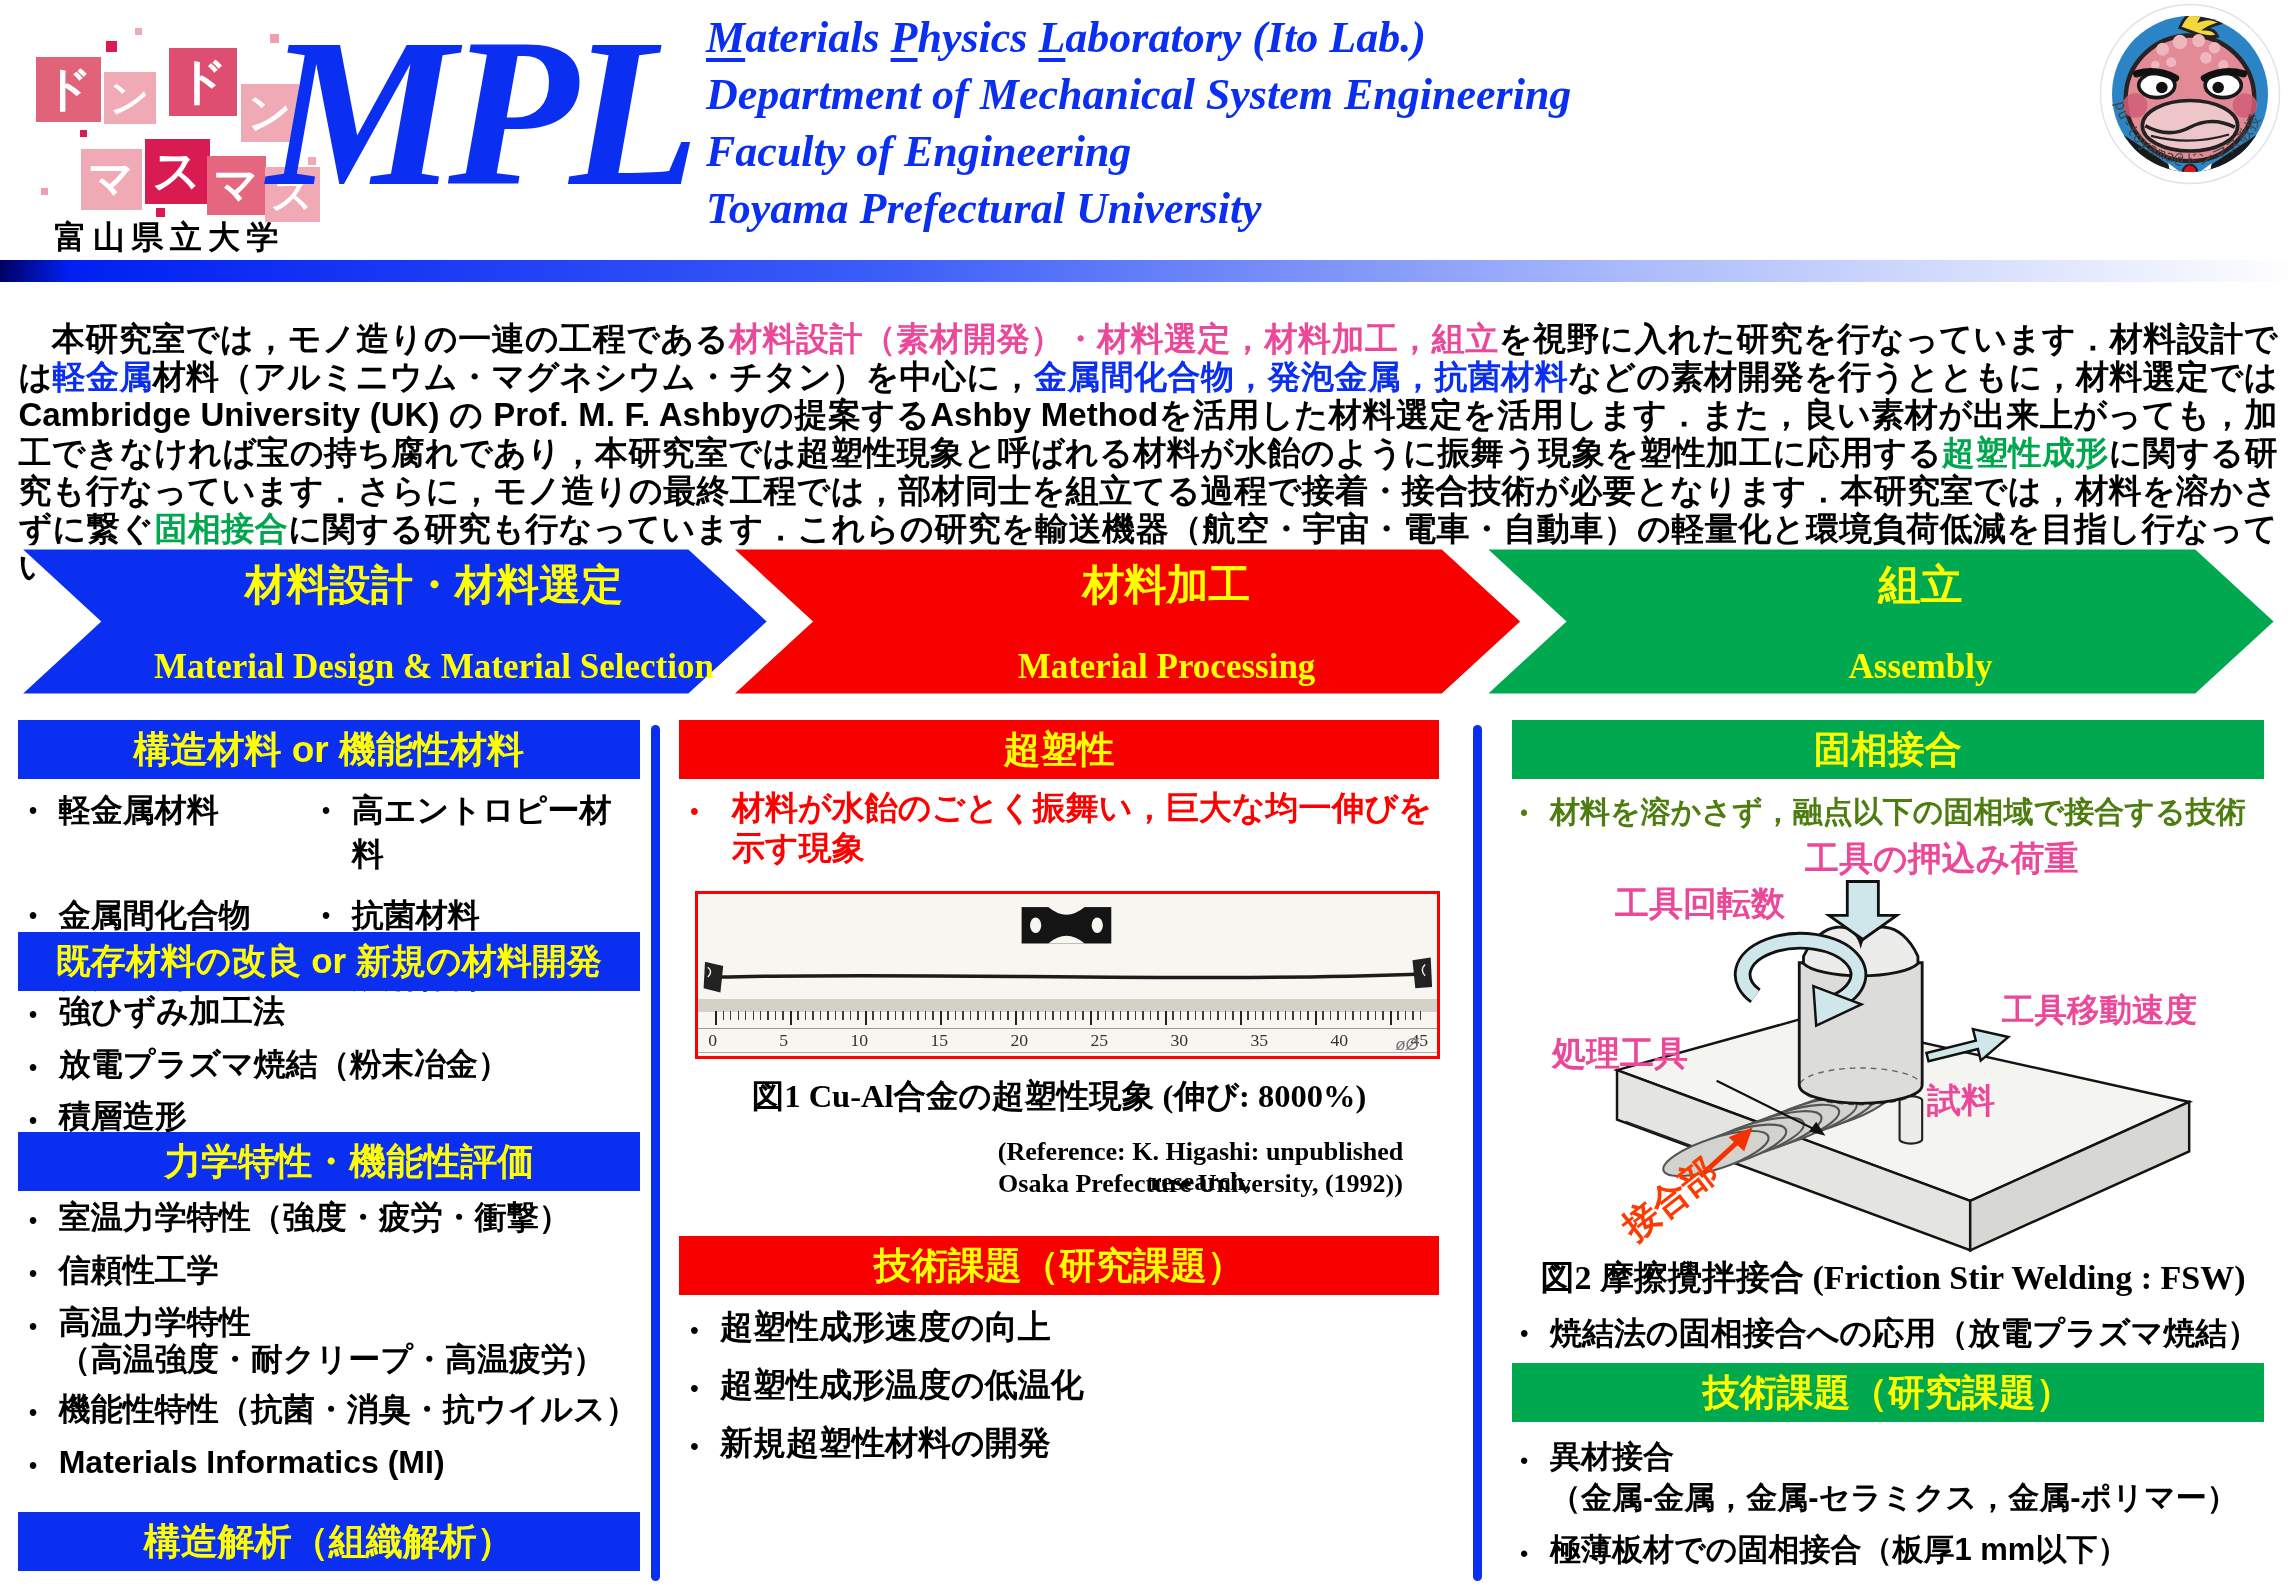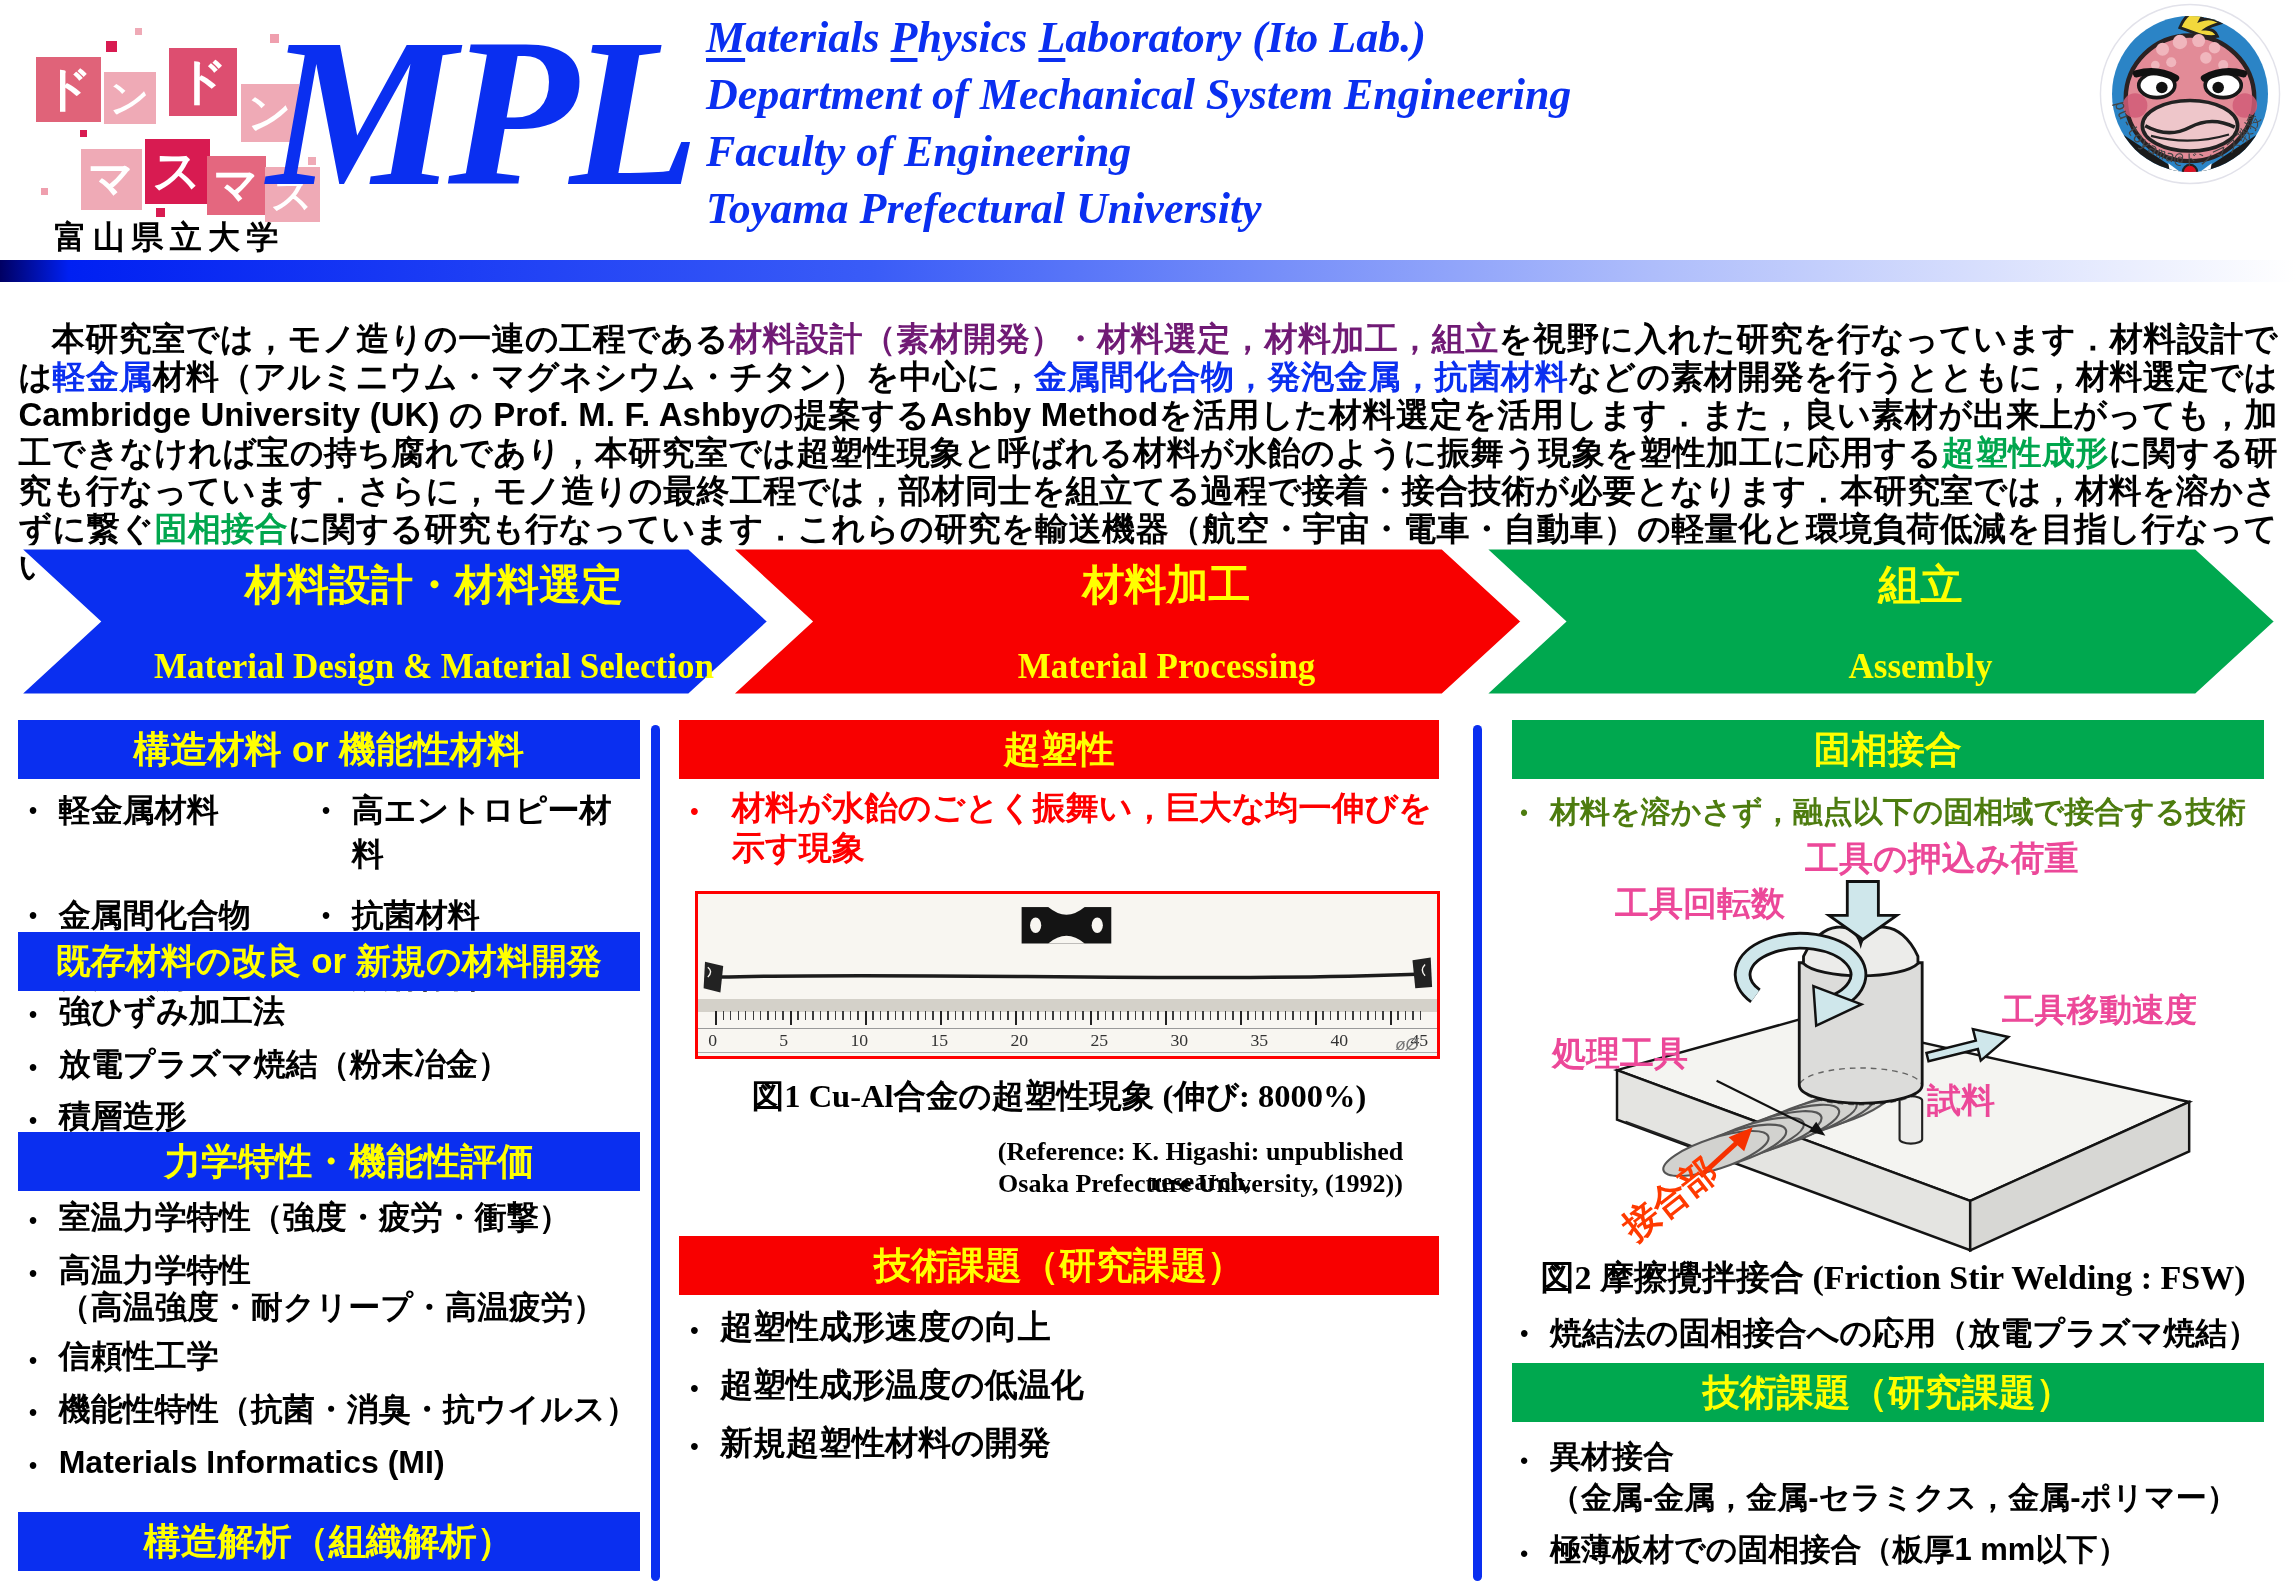--- a/index.html
+++ b/index.html
@@ -22,21 +22,21 @@
   #lablines{left:706px;top:8.5px;width:1363px;font-family:"Liberation Serif",serif;
        font-style:italic;font-weight:bold;font-size:44px;line-height:57px;color:var(--blue);}
   #lablines .ul{text-decoration:underline;text-decoration-thickness:4.2px;text-underline-offset:6.4px;}
   #mascot{left:2099px;top:2.8px;width:182px;height:182px;}
   #gradbar{left:0;top:260px;width:2295px;height:22px;
        background:linear-gradient(90deg,#000063 0%,#0020f2 3%,#3a5cf7 38%,#aebdfb 72%,#ffffff 100%);}
 
   
   #intro{left:18.4px;top:287px;width:2259px;font-size:33px;font-weight:bold;line-height:38px;
          text-align:justify;}
-  .c-k{color:#000;} .c-r{color:#701a75;} .c-b{color:var(--blue);} .c-g{color:#00a64d;}
+  .c-k{color:#000;} .c-r{color:#ec4899;} .c-b{color:var(--blue);} .c-g{color:#00a64d;}
 
   
   #bansvg{left:0;top:545px;width:2295px;height:153px;}
   .banbox{position:absolute;text-align:center;color:var(--yellow);}
   .ban-title{font-size:42px;font-weight:bold;}
   .ban-sub{font-family:"Liberation Serif",serif;font-weight:bold;font-size:35px;}
 
   
   .col{position:absolute;}
   .colhead{position:absolute;left:0;height:59px;width:100%;display:flex;align-items:center;
@@ -252,26 +252,26 @@
       </div>
     </div>
   <div class="colhead bg-blue" id="lh3">力学特性・機能性評価</div>
   <div id="list-eval">
       <div class="bullet">
         <span class="dot"></span>
         <span class="btext">室温力学特性（強度・疲労・衝撃）</span>
       </div>
       <div class="bullet">
         <span class="dot"></span>
+        <span class="btext">信頼性工学</span>
+      </div>
+      <div class="bullet">
+        <span class="dot"></span>
         <span class="btext">高温力学特性
 （高温強度・耐クリープ・高温疲労）</span>
-      </div>
-      <div class="bullet">
-        <span class="dot"></span>
-        <span class="btext">信頼性工学</span>
       </div>
       <div class="bullet">
         <span class="dot"></span>
         <span class="btext">機能性特性（抗菌・消臭・抗ウイルス）</span>
       </div>
       <div class="bullet">
         <span class="dot"></span>
         <span class="btext">Materials Informatics (MI)</span>
       </div>
     </div>

